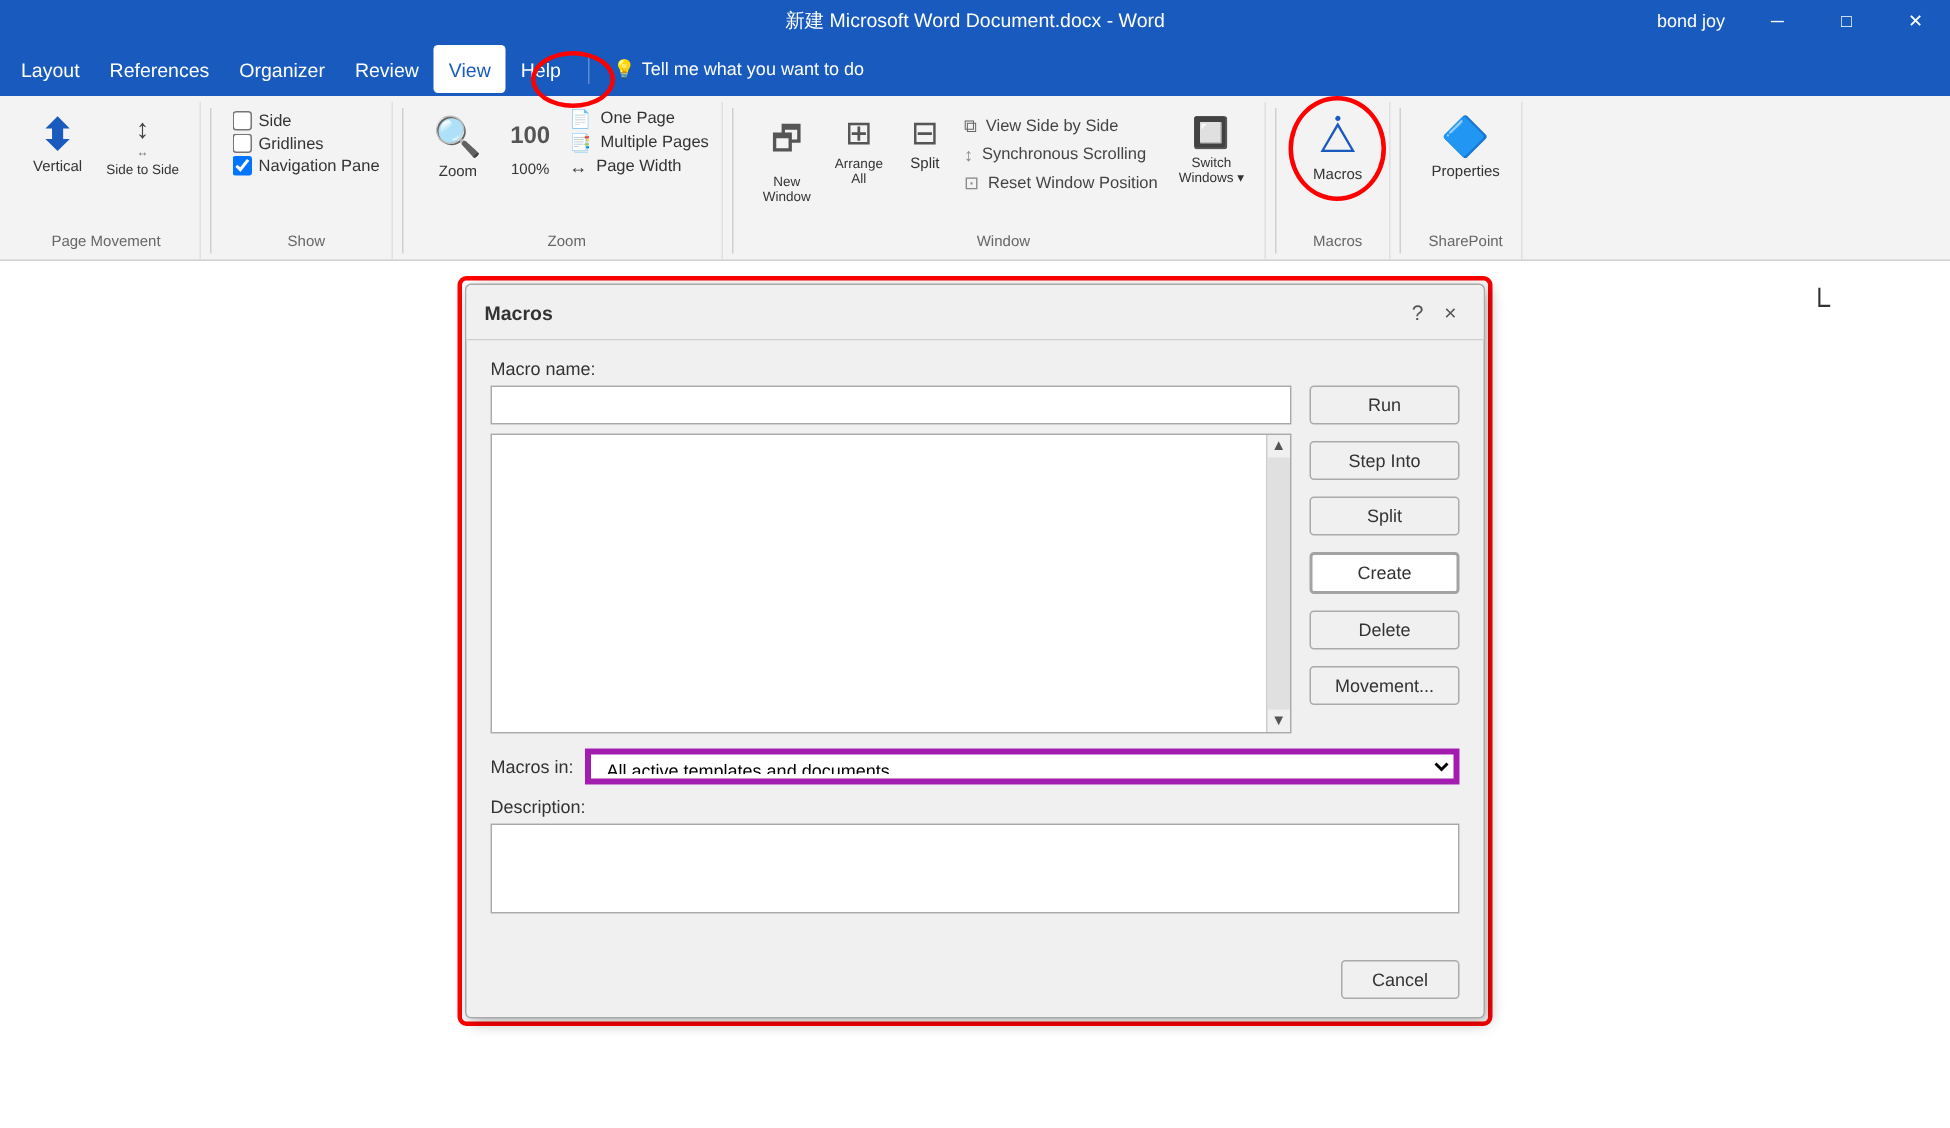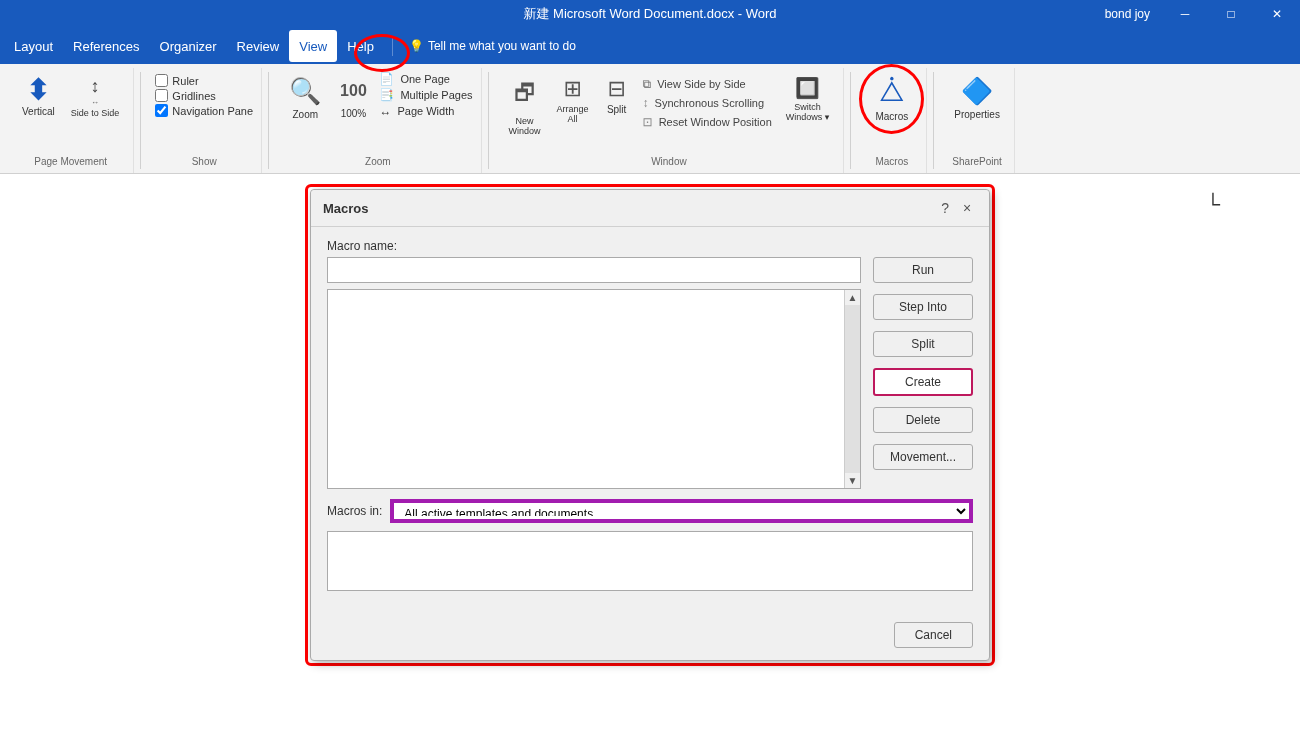--- a/index.html
+++ b/index.html
@@ -252,21 +252,21 @@
       font-size: 12px;
       background: #f0f0f0;
       border: 1px solid #aaa;
       border-radius: 3px;
       cursor: pointer;
       text-align: center;
       color: #333;
       width: 100%;
     }
     .dialog-btn.create-active {
-      border: 2px solid #be185d;
+      border: 2px solid #a3a3a3;
       background: white;
       font-weight: normal;
     }
     .macros-in-row {
       display: flex;
       align-items: center;
       gap: 8px;
       margin-bottom: 8px;
     }
     .macros-in-label {
@@ -371,21 +371,21 @@
     </div>
     <div class="ribbon-group-label">Page Movement</div>
   </div>
 
   <div class="ribbon-divider"></div>
 
   <div class="ribbon-group" style="min-width:110px;">
     <div class="show-items">
       <label class="show-item">
         <input type="checkbox" style="">
-        <span>Ruler</span>
+        <span>Side</span>
       </label>
       <label class="show-item">
         <input type="checkbox" style="">
         <span>Gridlines</span>
       </label>
       <label class="show-item">
         <input type="checkbox" checked="" style="">
         <span>Navigation Pane</span>
       </label>
     </div>
@@ -539,20 +539,21 @@
           <div class="macros-in-row">
             <span class="macros-in-label">Macros in:</span>
             <select class="macros-in-select">
               <option>All active templates and documents</option>
               <option>Normal.dotm</option>
               <option>Current document</option>
             </select>
           </div>
 
           <div class="description-section">
+            <div class="dialog-label">Description:</div>
             <textarea class="description-textarea" style=""></textarea>
           </div>
         </div>
 
         <div class="dialog-footer">
           <button class="cancel-btn">Cancel</button>
         </div>
       </div>
     </div>
   </div>

